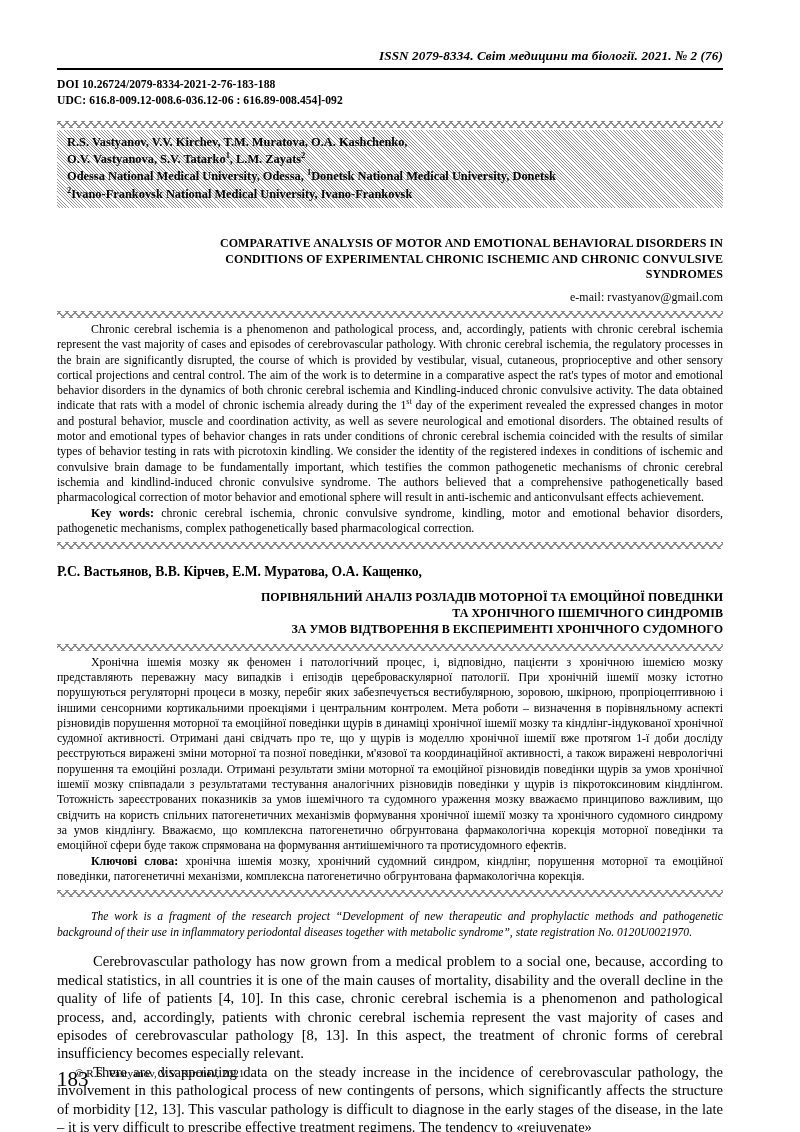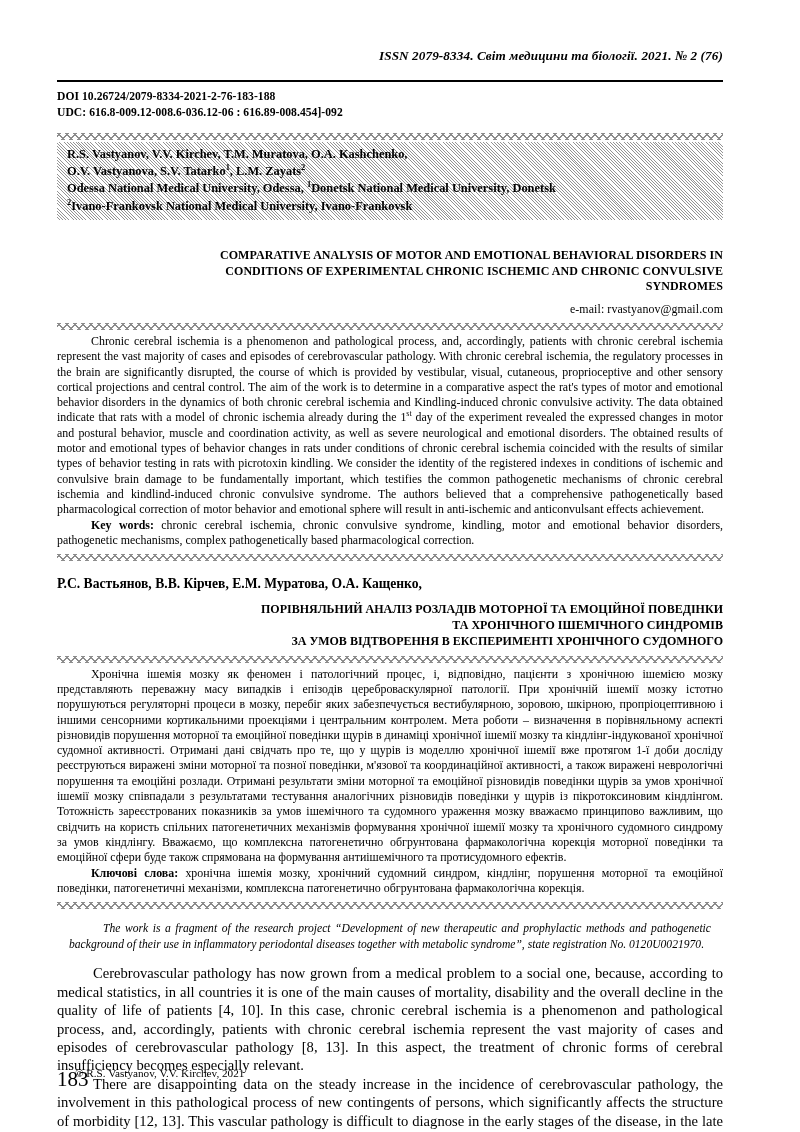--- a/index.html
+++ b/index.html
@@ -28,21 +28,21 @@
   }
 
   
   .runhead {
     text-align: right;
     font-style: italic;
     font-weight: bold;
     font-size: 13.2px;
     letter-spacing: 0.1px;
     padding-top: 48px;
-    padding-bottom: 16px;
+    padding-bottom: 4px;
     line-height: 1.2;
   }
   .runhead-rule {
     border-bottom: 2px solid #000;
     margin-bottom: 7px;
   }
 
   
   .idline {
     font-weight: bold;
@@ -134,21 +134,21 @@
   .ua-title .ln { display: block; }
 
   
   .funding {
     font-style: italic;
     font-size: 11.6px;
     line-height: 1.34;
     text-align: justify;
     margin-top: 12px;
   }
-  .funding p { margin: 12px; text-indent: 34px; }
+  .funding p { margin: 0; text-indent: 34px; }
 
   
   .body-text {
     font-size: 14.6px;
     line-height: 1.265;
     text-align: justify;
     margin-top: 12px;
   }
   .body-text p { margin: 0 0 0 0; text-indent: 36px; }
 

